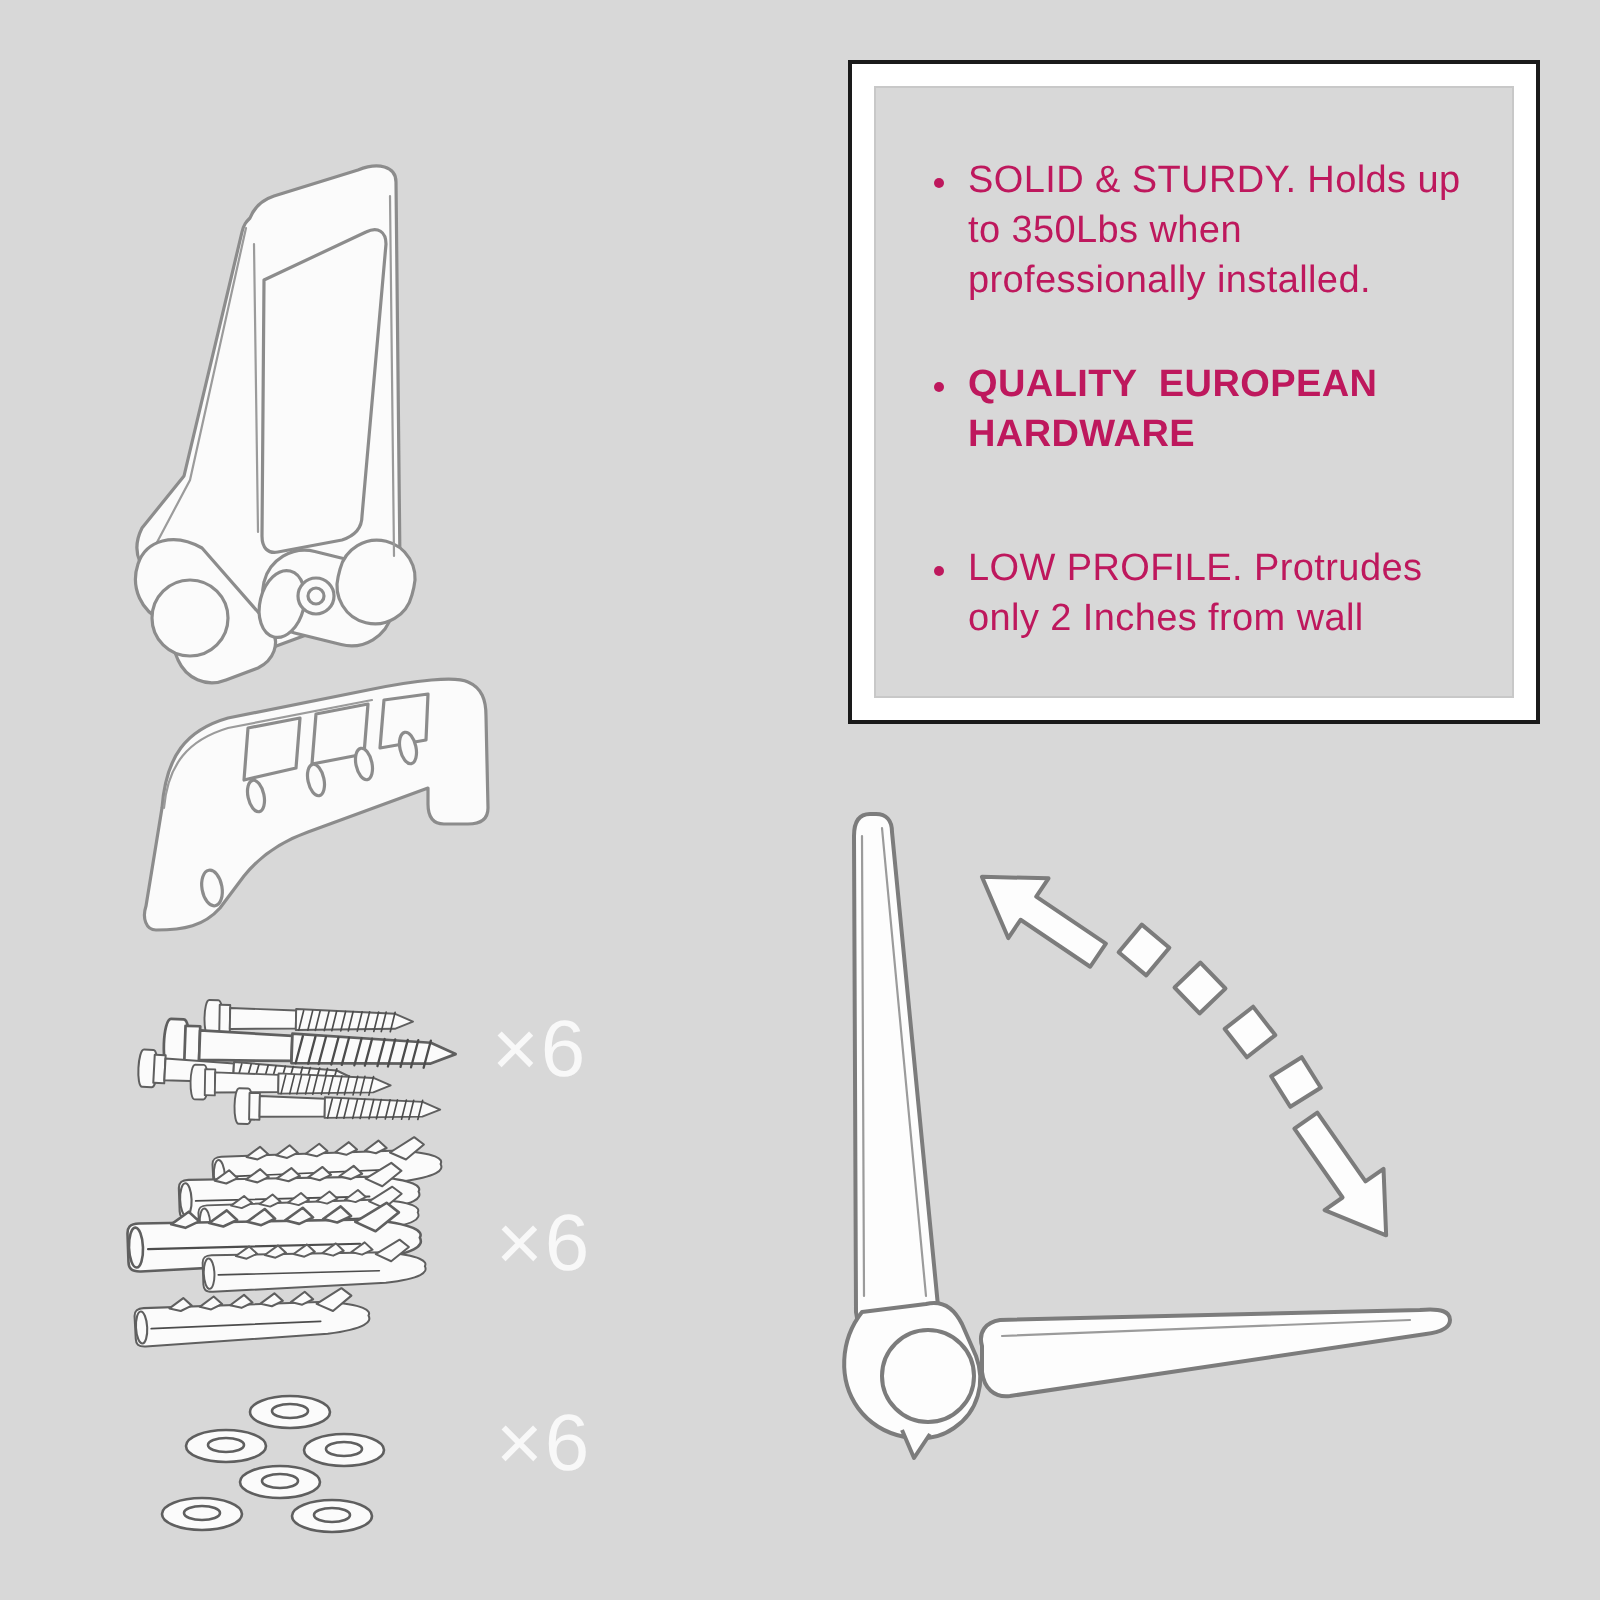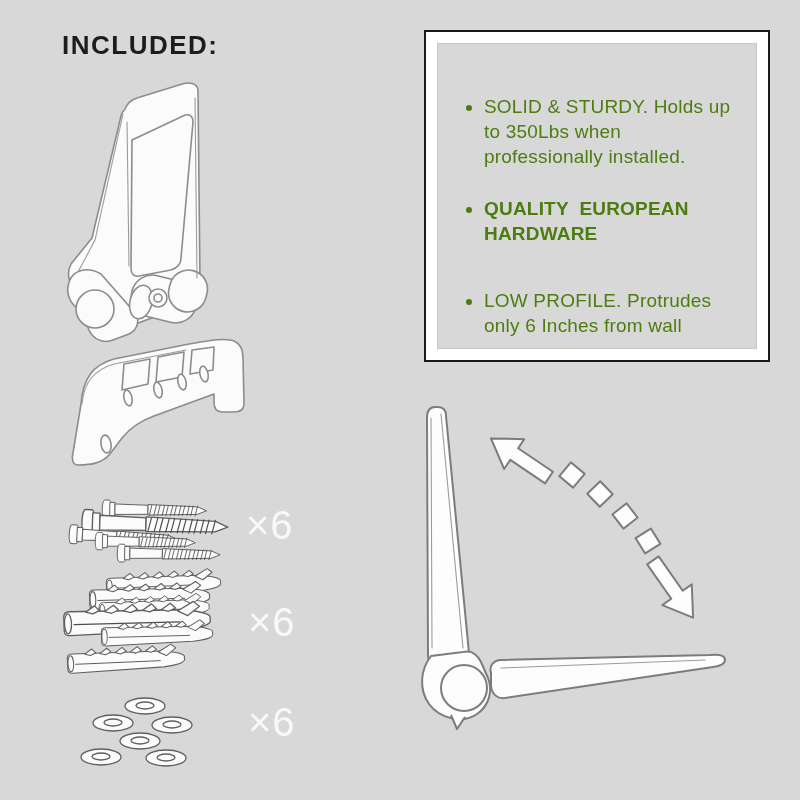--- a/index.html
+++ b/index.html
@@ -11,22 +11,22 @@
            font-size:26px;font-weight:700;letter-spacing:1.5px;color:#1d1d1d;}
 
   
   .features-box{position:absolute;left:424px;top:30px;width:346px;height:332px;
                 box-sizing:border-box;border:2px solid #1a1a1a;background:#ffffff;
                 padding:11px;}
   .features-inner{width:100%;height:100%;box-sizing:border-box;background:#d8d8d8;
                   border:1px solid rgba(0,0,0,0.07);
                   padding:34px 12px 0 46px;}
   .features-inner ul{margin:0;padding:0;list-style:disc outside;}
-  .features-inner li{color:#4d7c0f;font-size:19px;line-height:25px;font-weight:500;
-                     margin:16px 0 27px 0;max-width:255px;}
+  .features-inner li{color:#be185d;font-size:19px;line-height:25px;font-weight:500;
+                     margin:0 0 27px 0;max-width:255px;}
   .features-inner li:nth-child(2){margin-bottom:42px;font-weight:bold;}
   .features-inner li span{white-space:pre-wrap;letter-spacing:0.2px;}
 
   .qty{position:absolute;color:#f8f8f8;font-size:40px;font-weight:400;letter-spacing:1px;}
   .qty-screws{left:246px;top:503px;}
   .qty-anchors{left:248px;top:600px;}
   .qty-washers{left:248px;top:700px;}
 
   svg{position:absolute;overflow:visible;}
   .seat{left:55px;top:78px;}
@@ -40,21 +40,20 @@
   .la-thin{fill:none;stroke:#9b9b9b;stroke-width:1.1;stroke-linecap:round;}
   .hw{fill:#fbfbfb;stroke:#5f5f5f;stroke-width:1.3;stroke-linejoin:round;}
   .hw-line{fill:none;stroke:#4c4c4c;stroke-width:1.1;stroke-linecap:round;}
   .mo{fill:#fdfdfd;stroke:#7c7c7c;stroke-width:2;stroke-linejoin:round;}
 </style>
 </head>
 <body>
 
 <div class="canvas">
 
-  <h1 class="heading">INCLUDED:</h1>
 
   <svg class="seat" width="155" height="262" viewBox="0 0 155 262">
     <path class="la" d="M70,31 C72,26 76,22 82,20 L124,7 C134,3 143,5 143,13 L145,205 C145,216 141,223 132,227 L75,248 C60,253 50,248 46,237 L20,210 C12,202 12,194 16,186 L37,160 L66,38 C67,34 68,33 70,31 Z"></path>
     <path class="la-thin" d="M68,36 L40,162 L22,196"></path>
     <path class="la" d="M46,196 C32,188 18,192 14,204 C10,216 16,228 26,232 L34,252 C38,261 48,266 58,262 L74,256 C82,252 85,244 81,236 Z"></path>
     <rect class="la" x="76" y="200" width="66" height="42" rx="21" transform="rotate(14 109 221)"></rect>
     <rect class="la" x="114" y="192" width="38" height="42" rx="19" transform="rotate(14 133 213)"></rect>
     <ellipse class="la" cx="86" cy="224" rx="11" ry="17" transform="rotate(14 86 224)"></ellipse>
     <circle class="la" cx="103" cy="220" r="9"></circle>
     <circle class="la" cx="103" cy="220" r="4"></circle>
@@ -127,21 +126,21 @@
     <use href="#washer" transform="translate(23,64)"></use>
     <use href="#washer" transform="translate(88,65)"></use>
   </svg>
   <div class="qty qty-washers">×6</div>
 
   <div class="features-box">
     <div class="features-inner">
       <ul>
         <li><span>SOLID &amp; STURDY. Holds up to 350Lbs when professionally installed.</span></li>
         <li><span>QUALITY  EUROPEAN HARDWARE</span></li>
-        <li><span>LOW PROFILE. Protrudes only 6 Inches from wall</span></li>
+        <li><span>LOW PROFILE. Protrudes only 2 Inches from wall</span></li>
       </ul>
     </div>
   </div>
 
   <svg class="motion" width="390" height="355" viewBox="0 0 390 355">
 
     <path class="mo" d="M22,20 C22,12 25,9 30,9 L33,9 C38,9 41,12 41,18 L64,255 C65,262 64,266 62,268 L40,272 C30,272 24,268 23,258 Z"></path>
     <path class="la-thin" d="M26,20 L27,250 M36,16 L58,250"></path>
 
     <path class="mo" d="M86,275 C84,268 88,263 95,262 L305,257 C316,256 320,258 320,262 C320,266 316,268 308,269 L100,300 C92,301 87,296 86,288 Z"></path>

